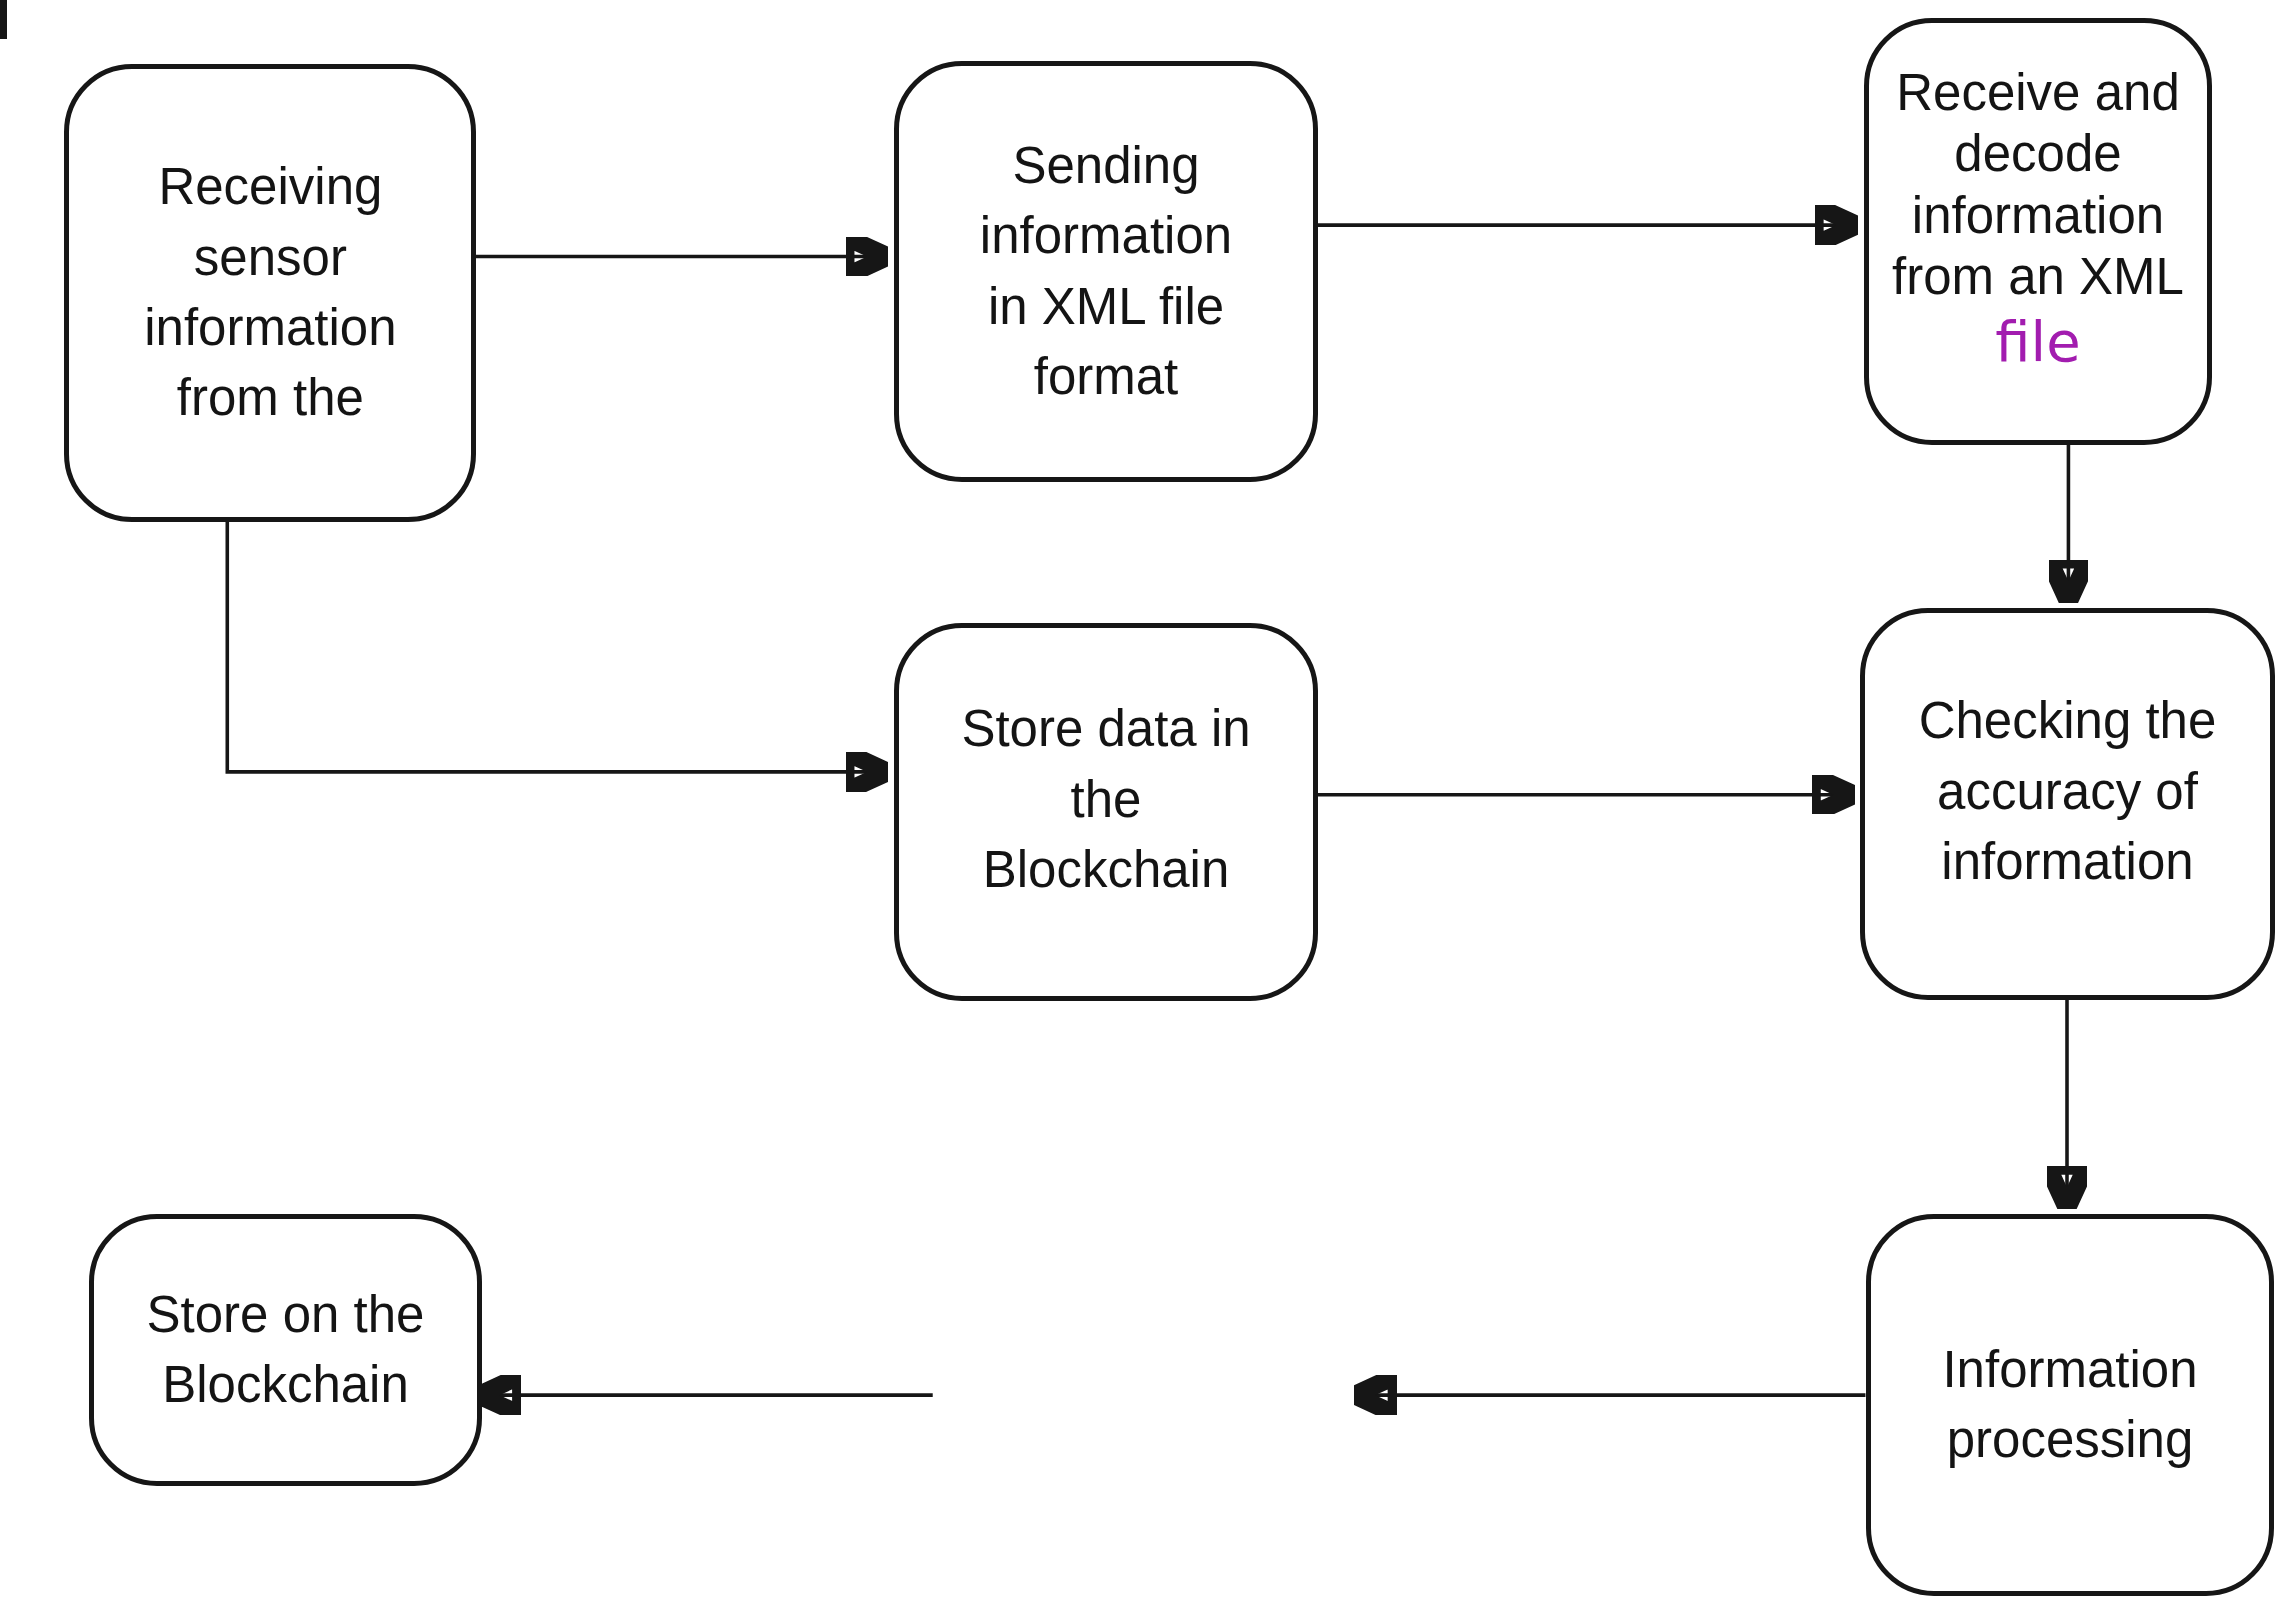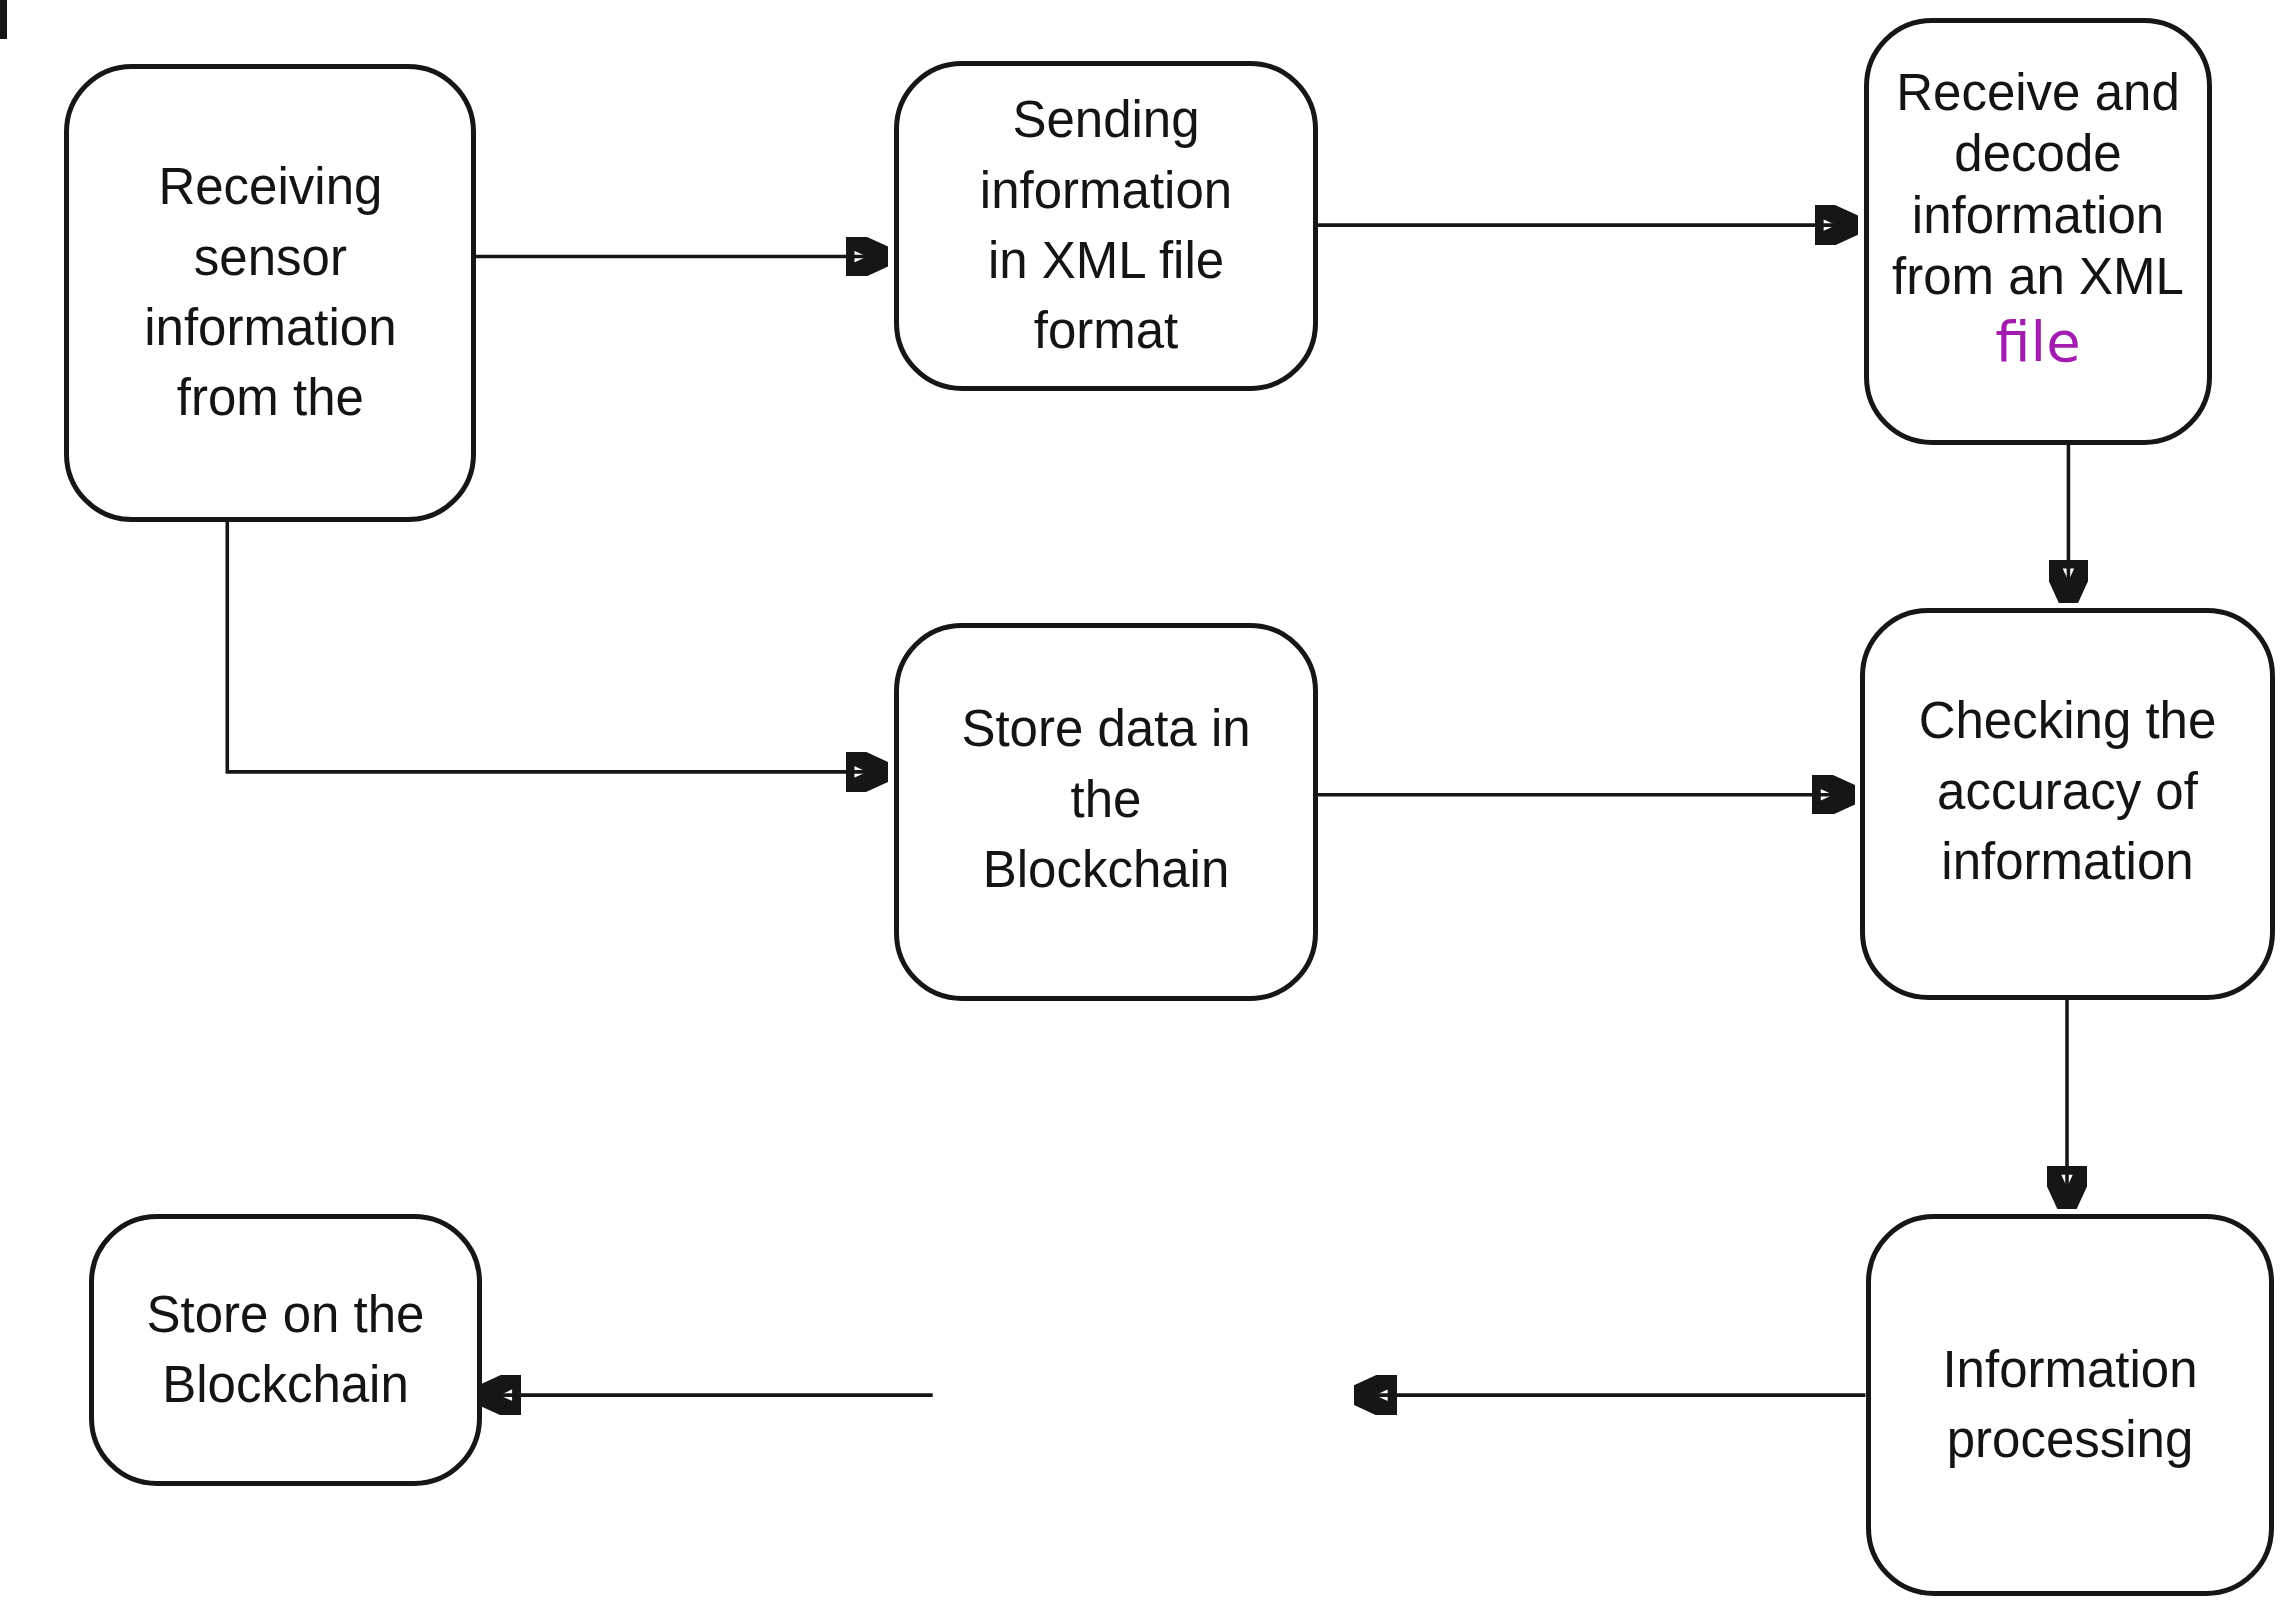--- a/index.html
+++ b/index.html
@@ -92,21 +92,21 @@
     <path d="M1305 1952 H674" marker-end="url(#arrow)"></path>
   </svg>
 
   <div class="node" style="left:21.4px; top:64px; width:412px; height:458px;margin-left:43px;">
     <span class="node-label">Receiving
 sensor
 information
 from the</span>
   </div>
 
-  <div class="node" style="left:894px; top:61px; width:424px; height:330px;">
+  <div class="node" style="left:894px; top:61px; width:424px; height:421px;">
     <span class="node-label">Sending
 information
 in XML file
 format</span>
   </div>
 
   <div class="node tight text-high" style="left:1864px; top:18px; width:348px; height:427px; ">
     <span class="node-label">Receive and
 decode
 information

